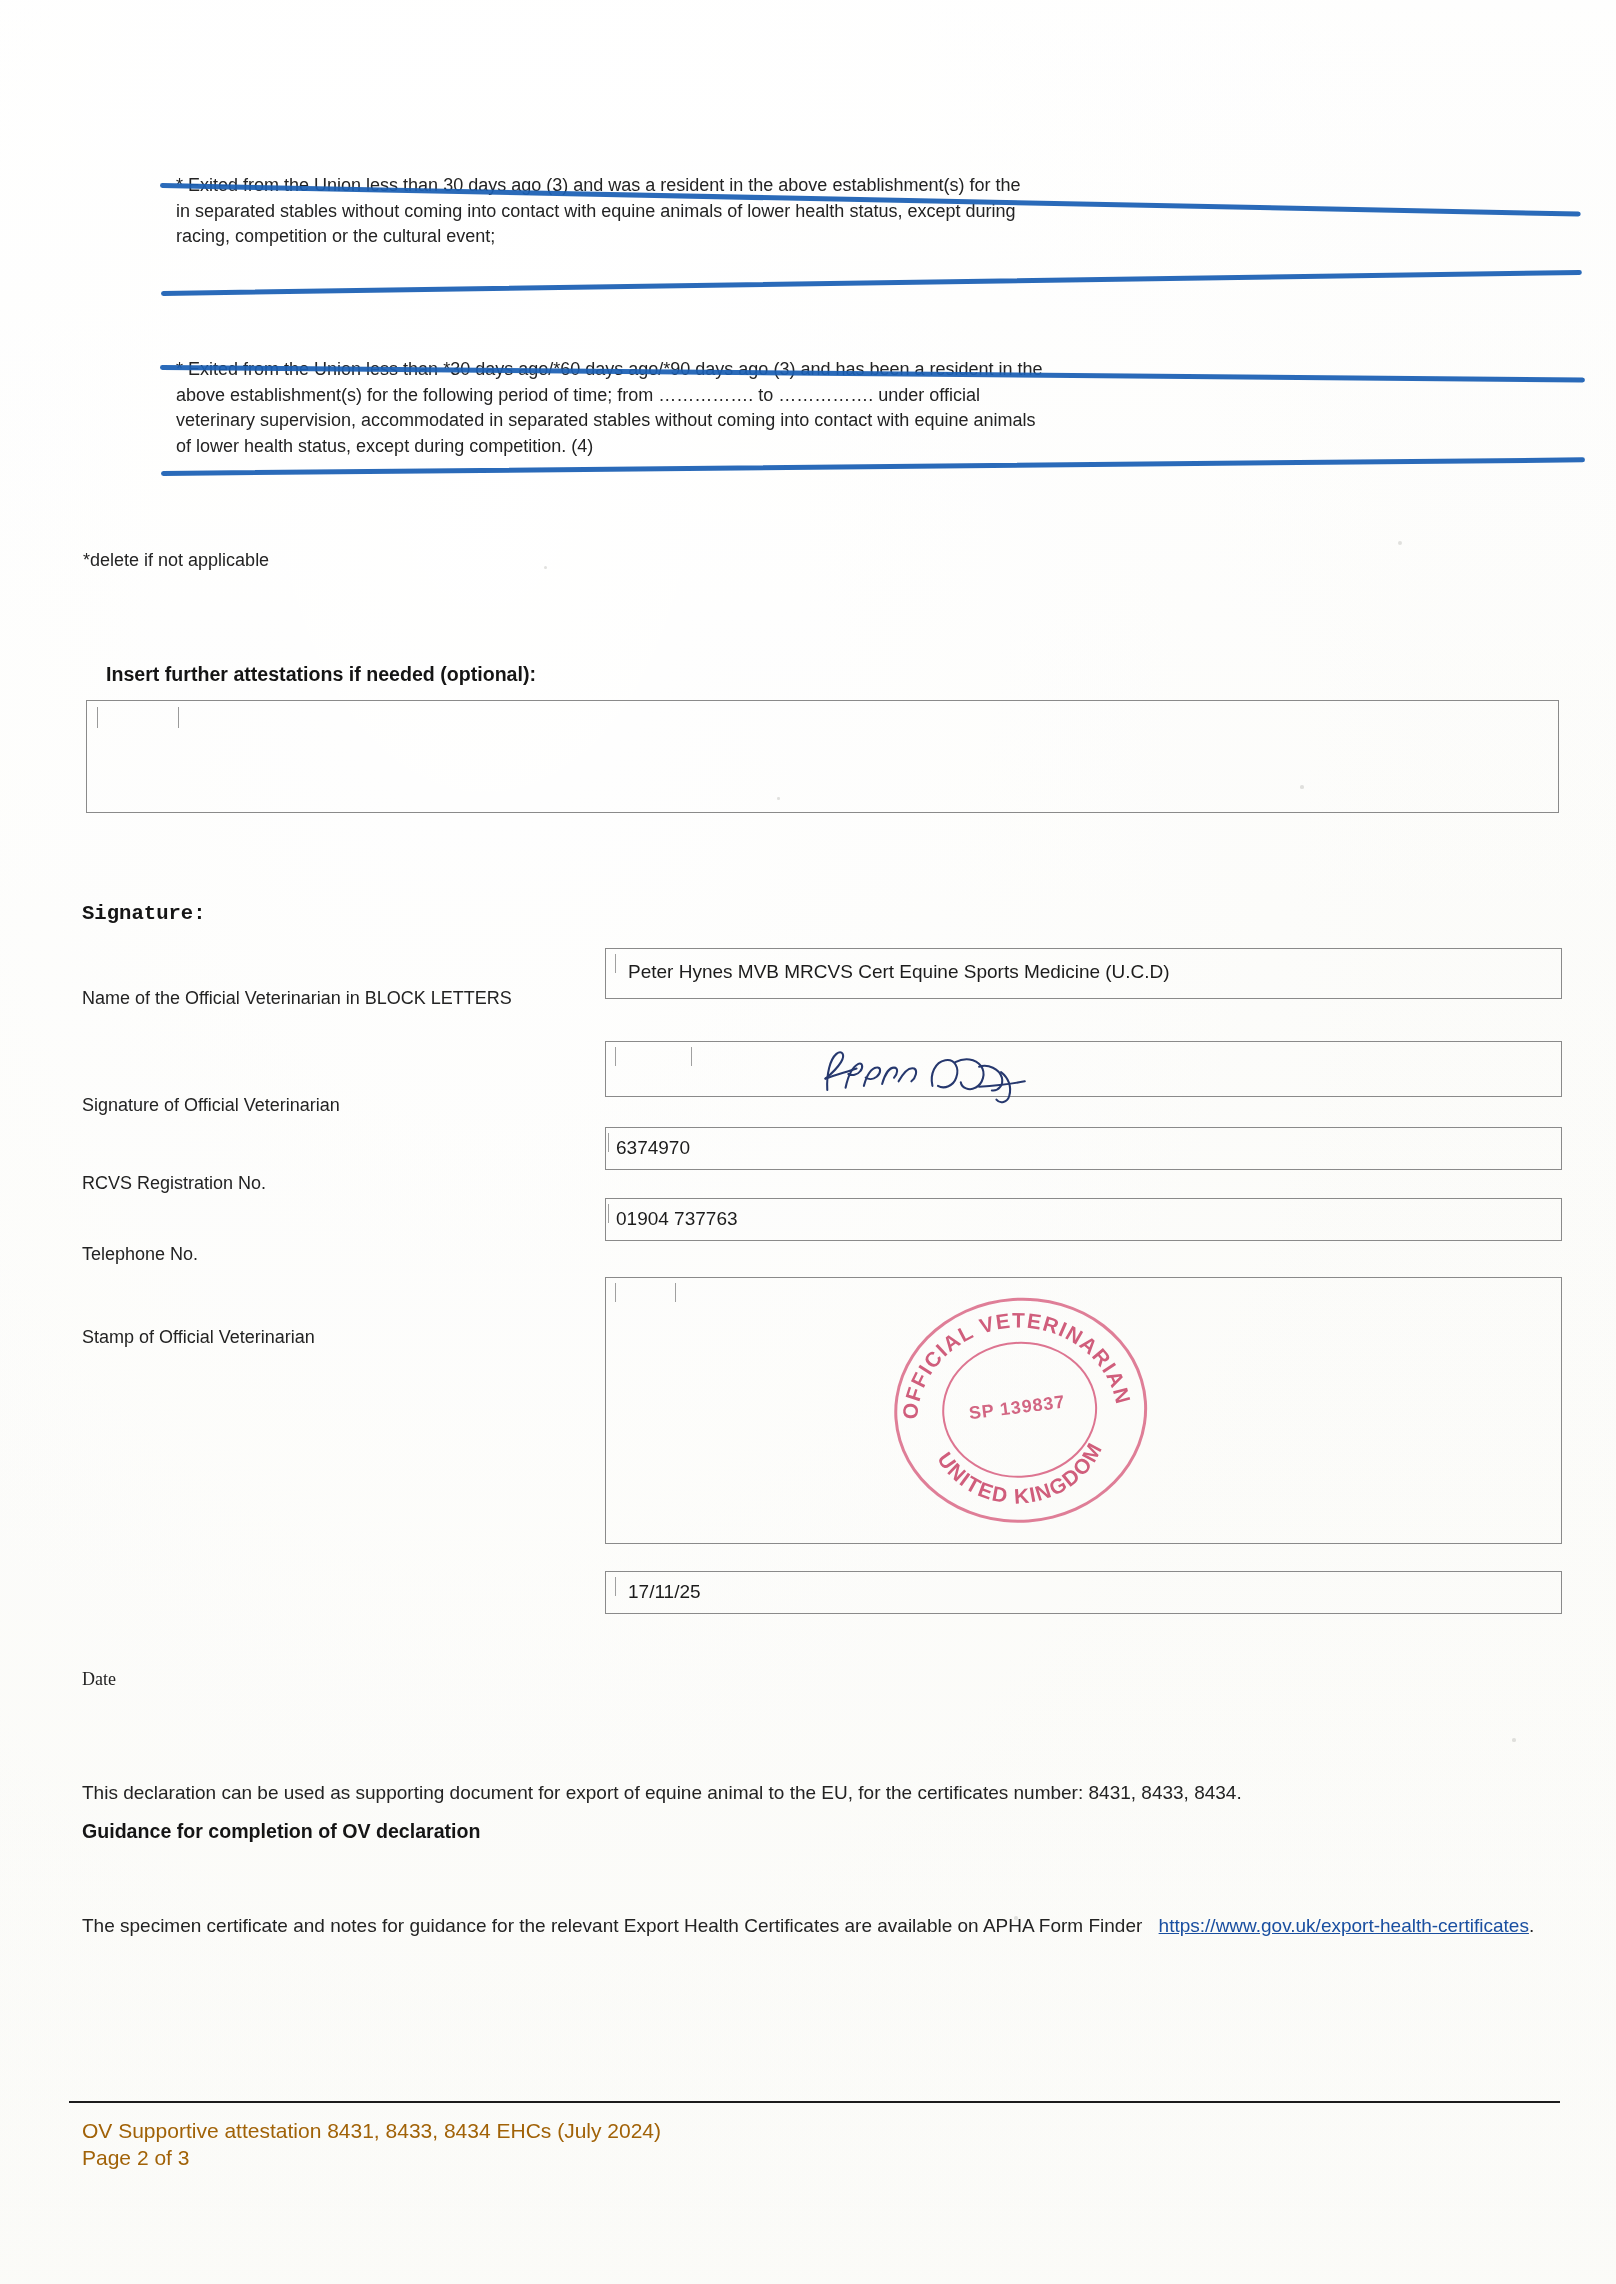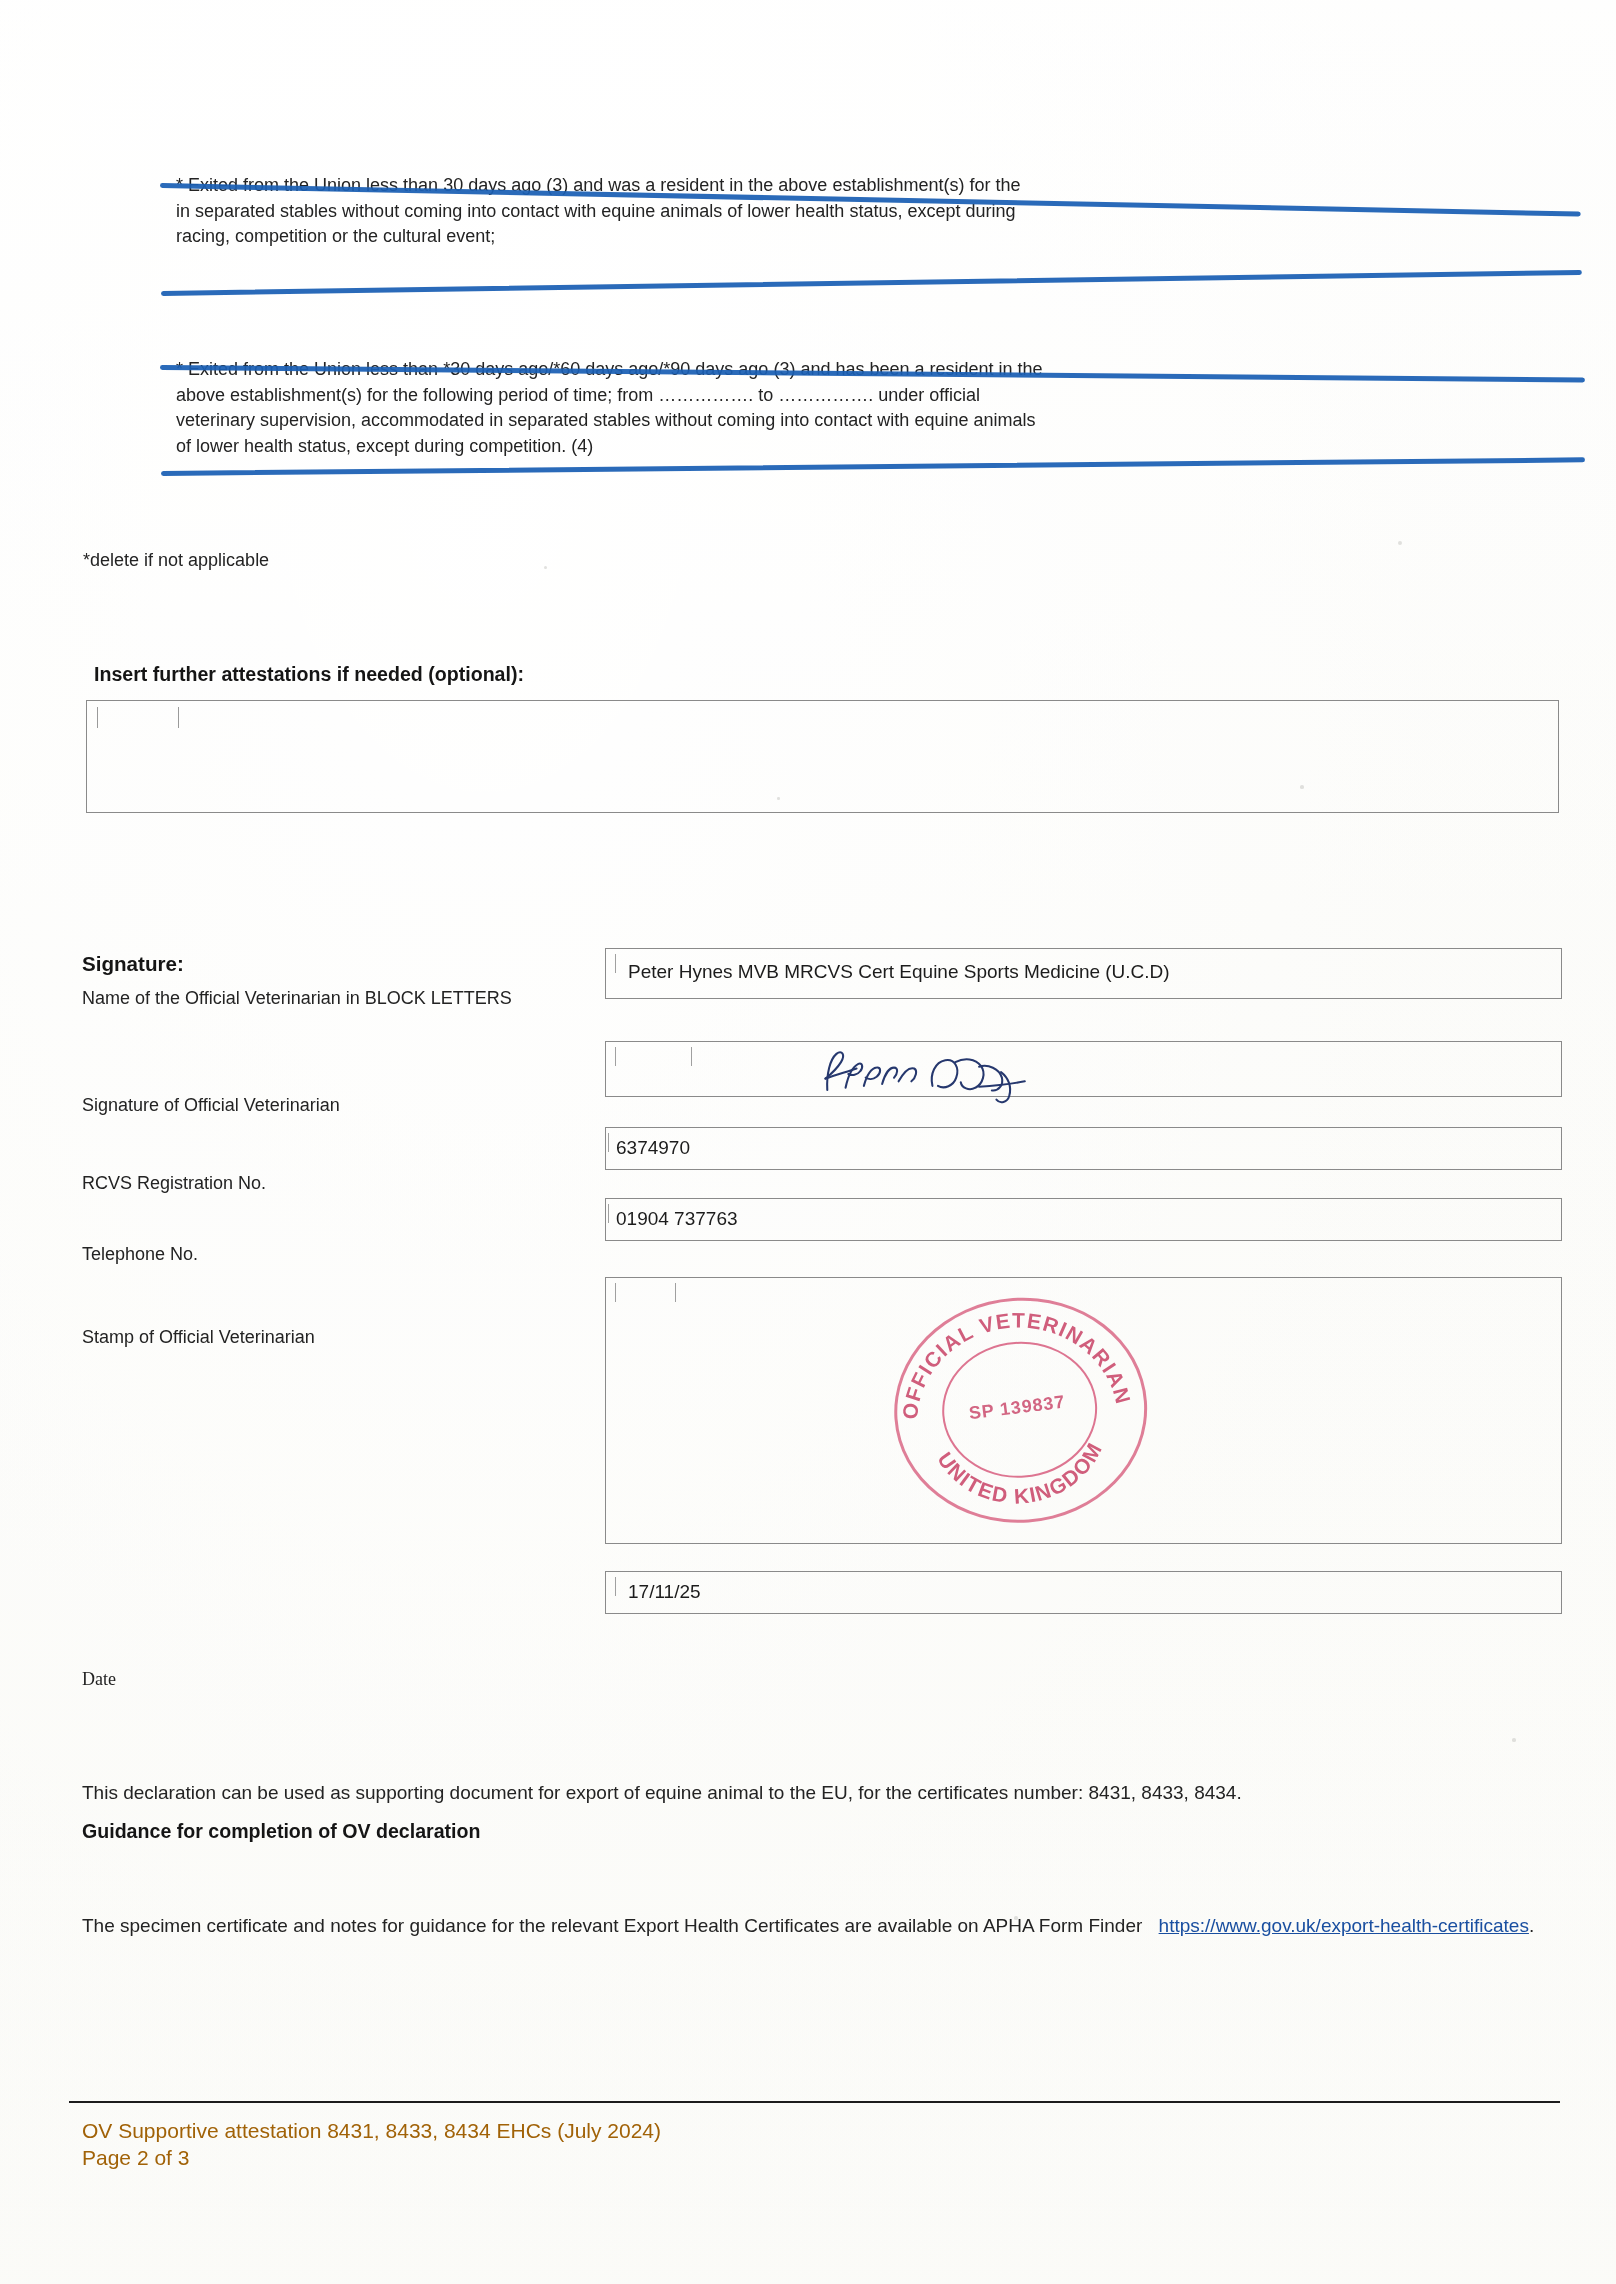--- a/index.html
+++ b/index.html
@@ -232,29 +232,29 @@
       <div>* Exited from the Union less than *30 days ago/*60 days ago/*90 days ago (3) and has been a resident in the</div>
       <div>above establishment(s) for the following period of time; from ……………. to ……………. under official</div>
       <div>veterinary supervision, accommodated in separated stables without coming into contact with equine animals</div>
       <div>of lower health status, except during competition. (4)</div>
     </div>
     <div class="strike-line" style="left:160px; top:365px; width:1425px; transform: rotate(0.5deg); transform-origin: left center;"></div>
     <div class="strike-line" style="left:161px; top:471px; width:1424px; transform: rotate(-0.55deg); transform-origin: left center;"></div>
 
     <div class="note-delete" style="left:83px; top:550px;">*delete if not applicable</div>
 
-    <div class="heading-bold" style="left:94px; top:663px;">Insert further attestations if needed (optional):</div>
+    <div class="heading-bold" style="left:106px; top:663px;">Insert further attestations if needed (optional):</div>
 
     <div class="attest-box" style="left:86px; top:700px; width:1471px; height:111px;">
       <div class="tick-left"></div>
       <div class="tick-left2"></div>
       <div class="field-value" style="left:32px; top:27px;"></div>
     </div>
 
-    <div class="sig-heading" style="left:82px; top:952px;">Signature:</div>
+    <div class="sig-heading" style="left:82px; top:902px;font-family:Liberation Mono, monospace;">Signature:</div>
 
     <div class="field-label" style="left:82px; top:955px; width:512px;">
       <span>Name of the Official Veterinarian in BLOCK LETTERS</span>
     </div>
     <div class="field-box" style="left:605px; top:948px; width:955px; height:49px;">
       <div class="pipe1"></div>
     </div>
     <div class="field-value" style="left:628px; top:961px;">Peter Hynes MVB MRCVS Cert Equine Sports Medicine (U.C.D)</div>
 
     <div class="field-label" style="left:82px; top:1062px;">Signature of Official Veterinarian</div>

